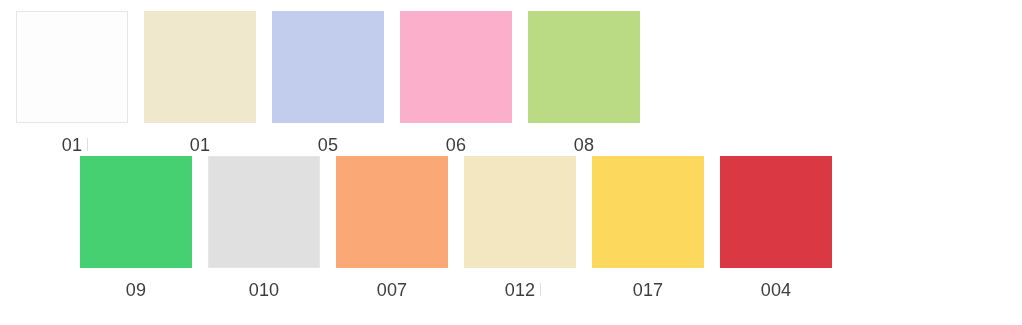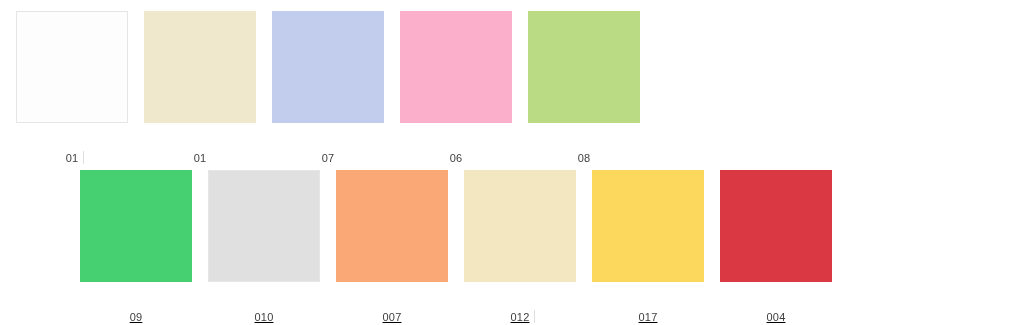--- a/index.html
+++ b/index.html
@@ -26,22 +26,21 @@
     display: flex;
   }
 
   #row-top {
     left: 16px;
     top: 11px;
   }
 
   #row-bottom {
     left: 80px;
-    top: 170px;
-    text-decoration: underline;
+    top: 156px;
   }
 
   .swatch-cell {
     width: 112px;
     margin-right: 16px;
     display: flex;
     flex-direction: column;
     align-items: center;
   }
 
@@ -54,22 +53,22 @@
     height: 112px;
     box-sizing: border-box;
   }
 
   
   .swatch-chip.bordered {
     border: 1px solid #e6e6e6;
   }
 
   .swatch-label {
-    margin-top: 27px;
-    font-size: 11px;
+    margin-top: 14px;
+    font-size: 18px;
     line-height: 16px;
     color: #3d3d3d;
     letter-spacing: 0.2px;
     white-space: nowrap;
     text-align: center;
     position: relative;
   }
 
   
   .swatch-label.has-artifact::after {
@@ -91,21 +90,21 @@
       <div class="swatch-cell">
         <div class="swatch-chip bordered" title="#fdfdfd" style="background-color: rgb(253, 253, 253);"></div>
         <div class="swatch-label has-artifact">01</div>
       </div>
       <div class="swatch-cell">
         <div class="swatch-chip" title="#f0e8cd" style="background-color: rgb(240, 232, 205);"></div>
         <div class="swatch-label">01</div>
       </div>
       <div class="swatch-cell">
         <div class="swatch-chip" title="#c2cded" style="background-color: rgb(194, 205, 237);"></div>
-        <div class="swatch-label">07</div>
+        <div class="swatch-label">05</div>
       </div>
       <div class="swatch-cell">
         <div class="swatch-chip" title="#fbafca" style="background-color: rgb(251, 175, 202);"></div>
         <div class="swatch-label">06</div>
       </div>
       <div class="swatch-cell">
         <div class="swatch-chip" title="#bada84" style="background-color: rgb(186, 218, 132);"></div>
         <div class="swatch-label">08</div>
       </div>
     </div>

